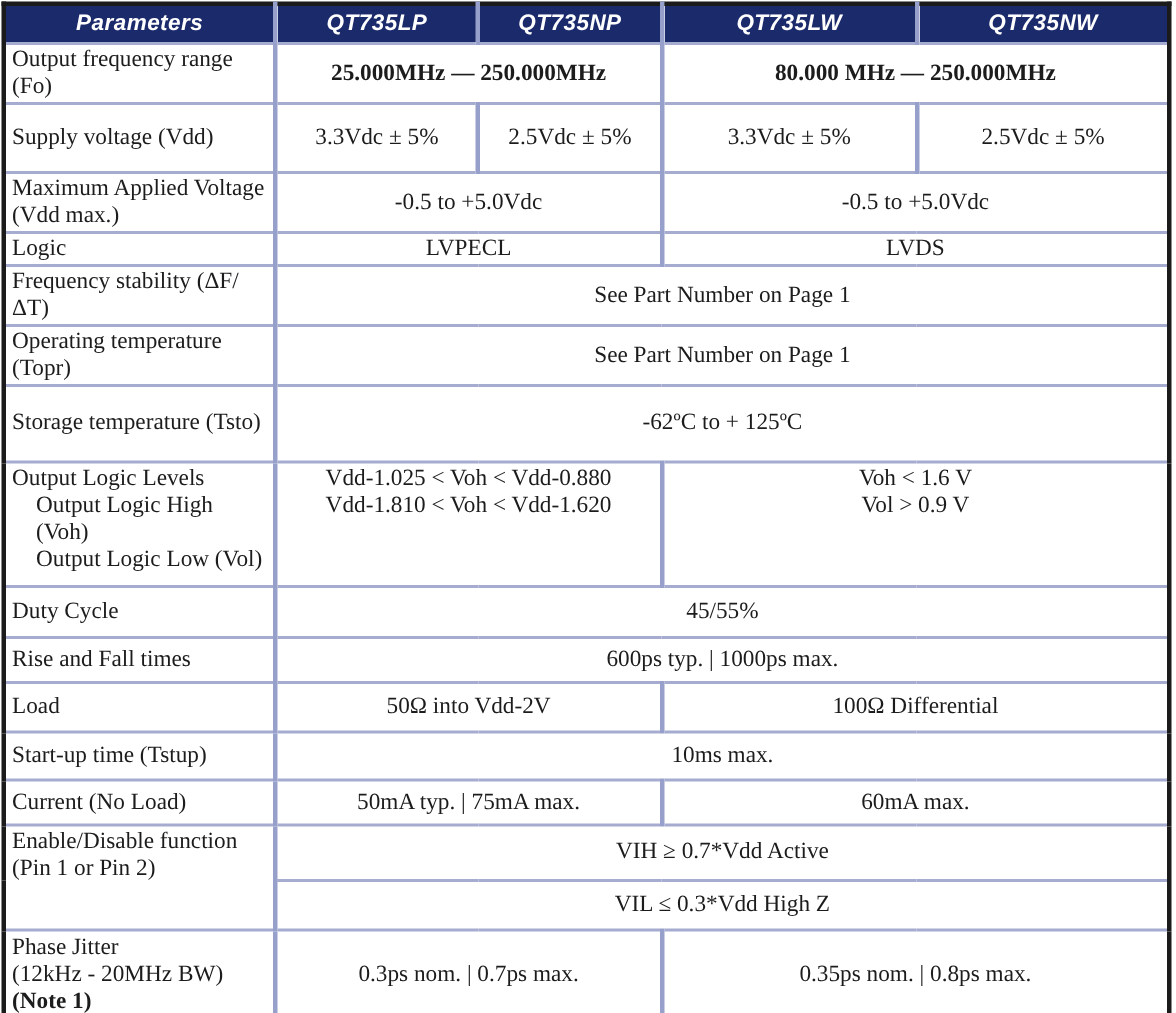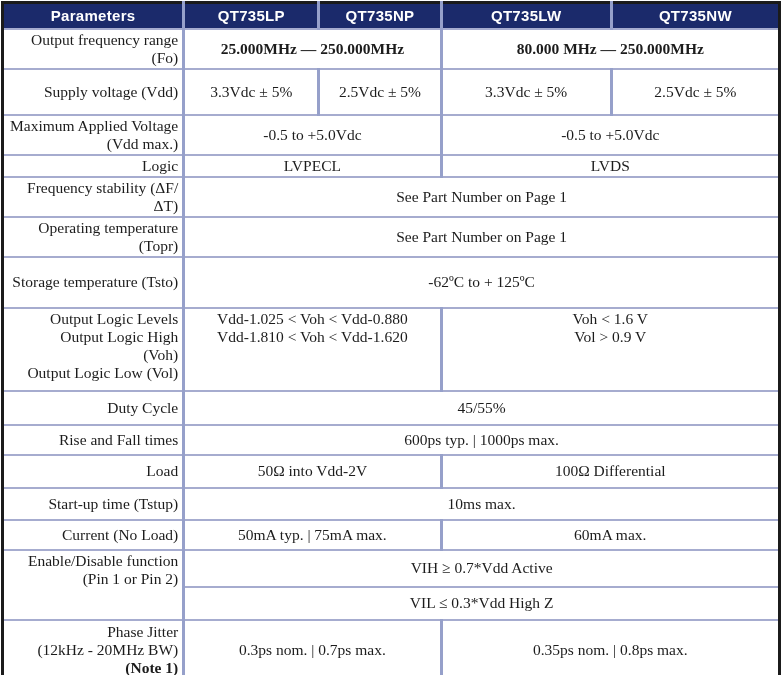--- a/index.html
+++ b/index.html
@@ -28,39 +28,39 @@
     border-top: 2px solid #a6accf;
     border-bottom: 2px solid #a6accf;
     border-left: 3px solid #96a0ca;
     border-right: 3px solid #96a0ca;
     padding: 1px 4px;
     overflow: hidden;
   }
   
   table.spec tr > *:first-child { border-left: 3px solid #1b1b1b; }
   table.spec tr > *:last-child  { border-right: 3px solid #1b1b1b; }
-  table.spec tr:first-child > * { border-top: 3px solid #1b1b1b; }
+  table.spec tr:first-child > * { border-top: 3px solid #1b1b1b; font-style: italic; }
   table.spec tr:last-child > *  { border-bottom: 3px solid #1b1b1b; }
 
   th.hdr {
     background: #1b2a6b;
     color: #ffffff;
     font-family: "Liberation Sans", "DejaVu Sans", sans-serif;
     font-weight: bold;
     font-size: 15px;
     letter-spacing: 0.3px;
     text-align: center;
     border-left: 4px solid #8d9ac8;
     border-right: 4px solid #8d9ac8;
   }
   th.hdr:first-child { border-left: 3px solid #1b1b1b; }
   th.hdr:last-child  { border-right: 3px solid #1b1b1b; }
 
   td.plabel {
-    text-align: right;
+    text-align: left;
     padding-left: 7px;
     vertical-align: middle;
   }
   td.val {
     text-align: center;
     vertical-align: middle;
   }
   .bold { font-weight: bold; }
   td.vtop { vertical-align: top; font-family: Liberation Serif, serif; }
   .indent { padding-left: 16px; }

